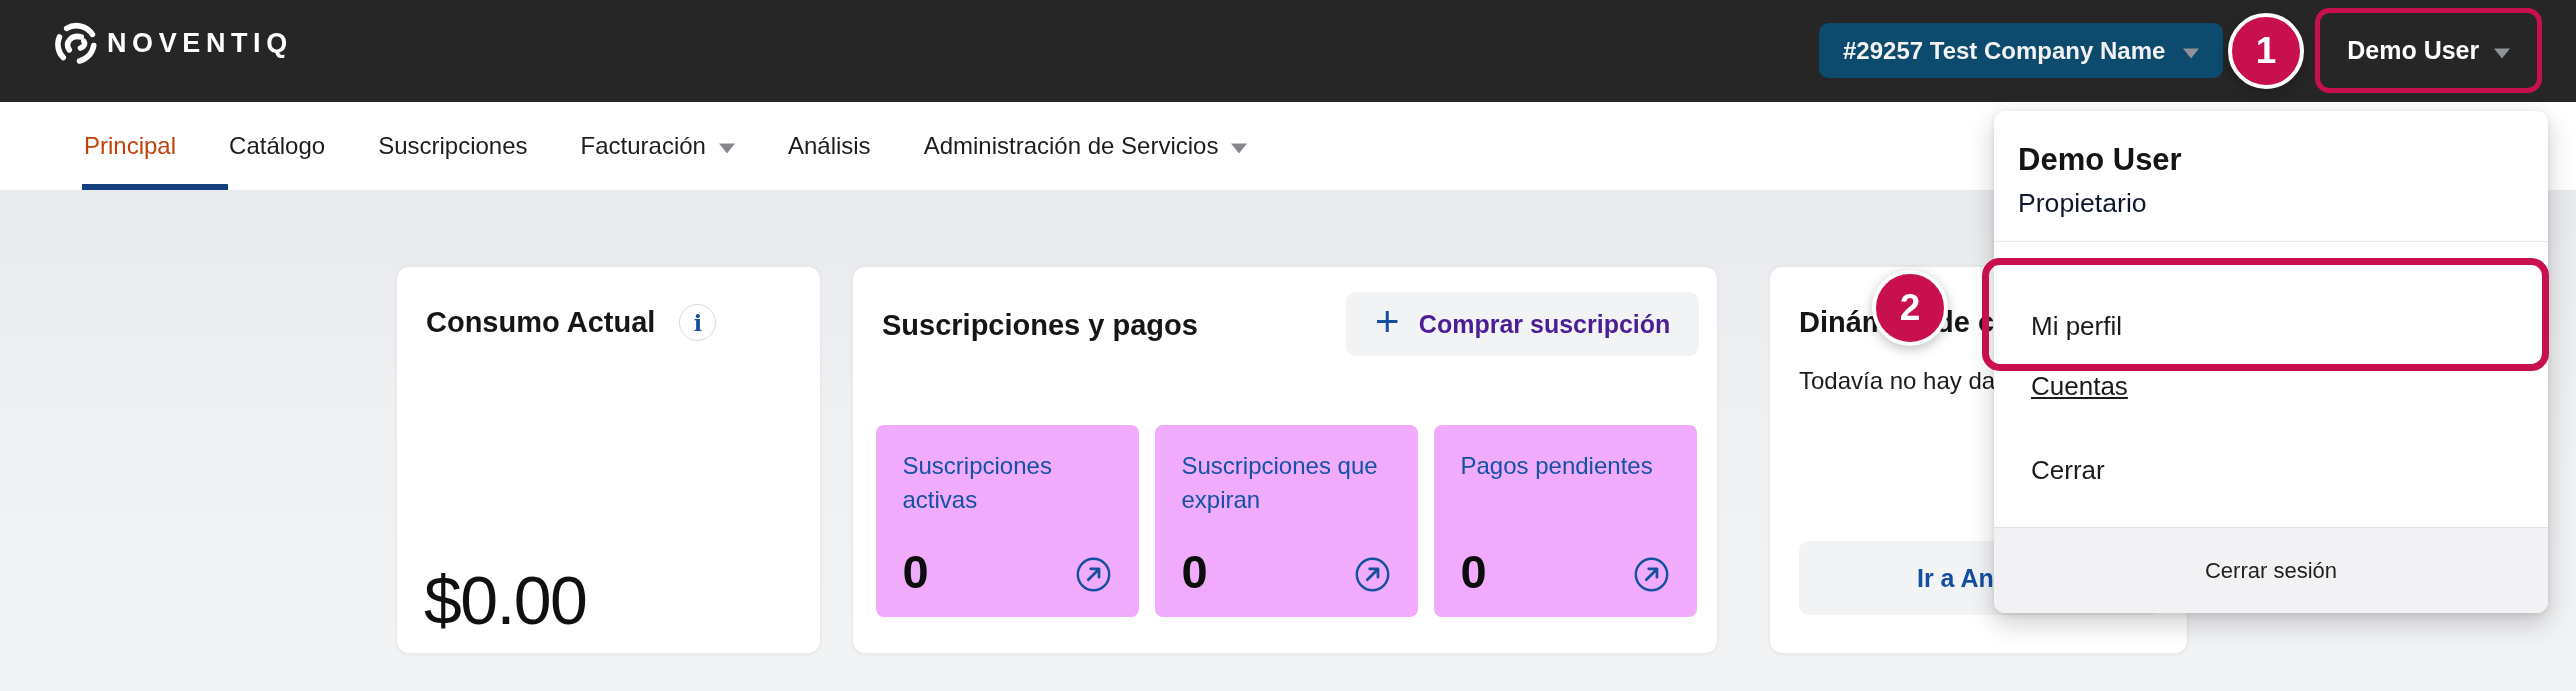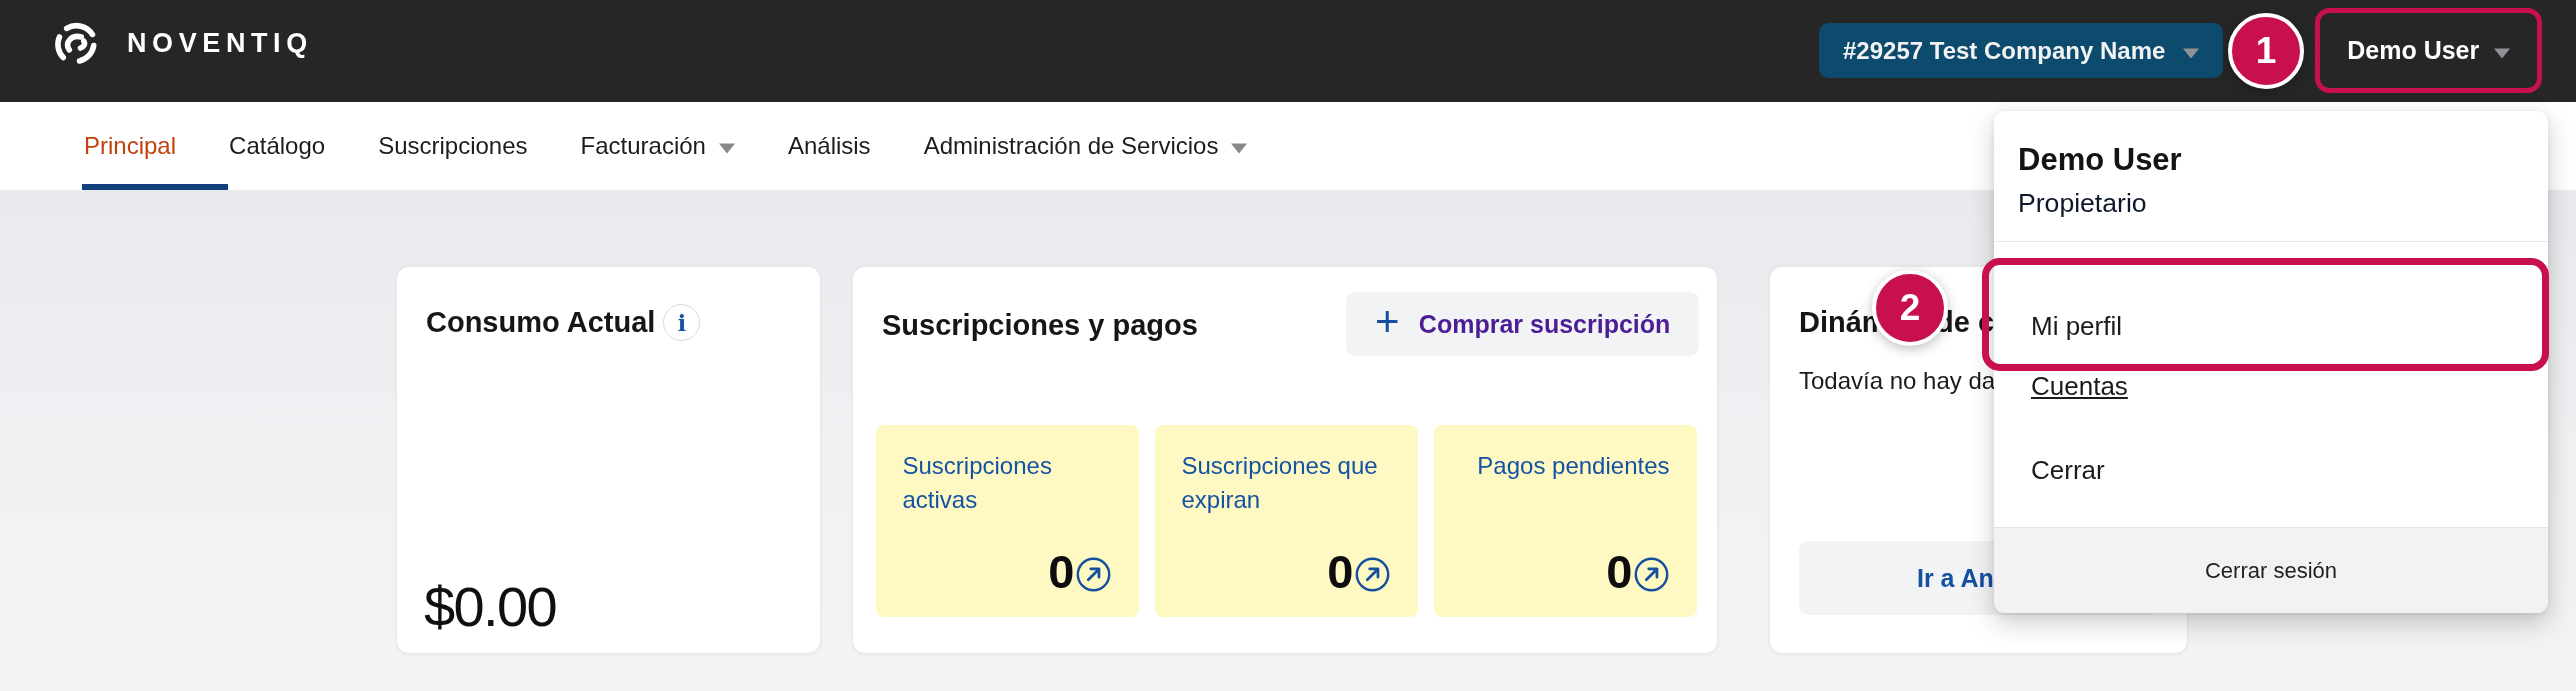--- a/index.html
+++ b/index.html
@@ -5,21 +5,21 @@
   html,body{margin:0;padding:0;background:#dfe1e4;}
   .page{
     position:relative;width:2576px;height:691px;overflow:hidden;
     font-family:"Liberation Sans","DejaVu Sans",sans-serif;
     -webkit-font-smoothing:antialiased;
   }
   .abs{position:absolute;}
 
   
   .topbar{left:0;top:0;width:2576px;height:102px;background:#262626;z-index:2;}
-  .logo{left:53px;top:0;height:86px;display:flex;align-items:center;gap:26px;}
+  .logo{left:53px;top:0;height:86px;display:flex;align-items:center;gap:6px;}
   .logo-text{color:#fff;font-size:27px;font-weight:600;letter-spacing:5.6px;}
   .company-pill{
     left:1819px;top:23px;height:55px;background:#0c4a6e;border-radius:9.7px;
     display:flex;align-items:center;gap:17.7px;padding:0 24px;box-sizing:border-box;
   }
   .company-pill .lbl{color:#f2f2f2;font-size:24px;font-weight:600;white-space:nowrap;}
   .chev{width:0;height:0;border-left:8.9px solid transparent;border-right:8.9px solid transparent;
         border-top:10.5px solid #8f9296;transform:translateY(2.4px);}
   .chev.dark-sm{border-top-color:#87898c;}
   .user-badge-box{
@@ -53,35 +53,35 @@
   
   .content{left:0;top:190px;width:2576px;height:502px;
            background:linear-gradient(180deg,#e8eaed 0%,#f0f1f3 55%,#f2f3f5 100%);}
   .card{background:#fff;border:0.8px solid #e7e9eb;border-radius:13px;
         box-shadow:0 0.8px 3.2px rgba(20,30,40,.05);box-sizing:border-box;z-index:1;}
   .card1{left:396px;top:266px;width:425px;height:388px;}
   .card2{left:852px;top:266px;width:866px;height:388px;}
   .card3{left:1769px;top:266px;width:419px;height:388px;}
 
   .card-title{font-size:29px;font-weight:700;color:#161616;white-space:nowrap;}
-  .c1-header{left:29px;top:37px;display:flex;align-items:center;gap:8px;}
+  .c1-header{left:29px;top:37px;display:flex;align-items:center;gap:24px;}
   .info-icon{width:37px;height:37px;border:1.6px solid #d7dadd;border-radius:50%;
              display:flex;align-items:center;justify-content:center;box-sizing:border-box;}
   .info-icon span{color:#14509f;font-size:22px;font-weight:700;font-family:"DejaVu Serif",serif;}
-  .c1-amount{left:27px;bottom:14.5px;font-size:56px;font-weight:300;color:#101010;letter-spacing:-1.6px;margin-top:28px;}
+  .c1-amount{left:27px;bottom:14.5px;font-size:68px;font-weight:300;color:#101010;letter-spacing:-1.6px;margin-top:28px;}
 
   .c2-title{left:29px;top:42px;}
   .buy-btn{right:17.7px;top:25px;height:64px;background:#f2f3f5;border-radius:9.7px;
            display:flex;align-items:center;gap:19.3px;padding:0 29px;cursor:pointer;}
   .plus-glyph{color:#14509f;font-size:42px;font-weight:300;line-height:0;transform:translateY(-2.4px);}
   .buy-btn .lbl{color:#4c1d95;font-size:25px;font-weight:600;white-space:nowrap;}
 
   .tiles{left:22.5px;top:158px;width:821px;height:192px;display:flex;gap:16px;}
-  .tile{flex:1;background:#fef9c3;border-radius:8px;padding:24px 27px;box-sizing:border-box;
-        display:flex;flex-direction:column;justify-content:space-between;align-items:flex-end;}
+  .tile{flex:1;background:#f0abfc;border-radius:8px;padding:24px 27px;box-sizing:border-box;
+        display:flex;flex-direction:column;justify-content:space-between;}
   .tile-label{color:#1452a5;font-size:24px;font-weight:500;line-height:1.42;}
   .tile-bottom{display:flex;align-items:flex-end;justify-content:space-between;}
   .tile-value{font-size:47px;font-weight:600;color:#0d0d0d;line-height:.9;}
   .arrow-icon{width:37px;height:37px;}
 
   .c3-title{left:29px;top:39px;}
   .c3-empty{left:29px;top:100px;font-size:24px;color:#1b1b1b;white-space:nowrap;}
   .c3-btn{left:29px;top:274px;width:361px;height:74px;background:#f1f3f5;border-radius:9.7px;cursor:pointer;}
   .c3-btn .lbl{position:absolute;left:118px;top:0;height:74px;display:flex;align-items:center;
                color:#14509f;font-size:25px;font-weight:600;white-space:nowrap;}

